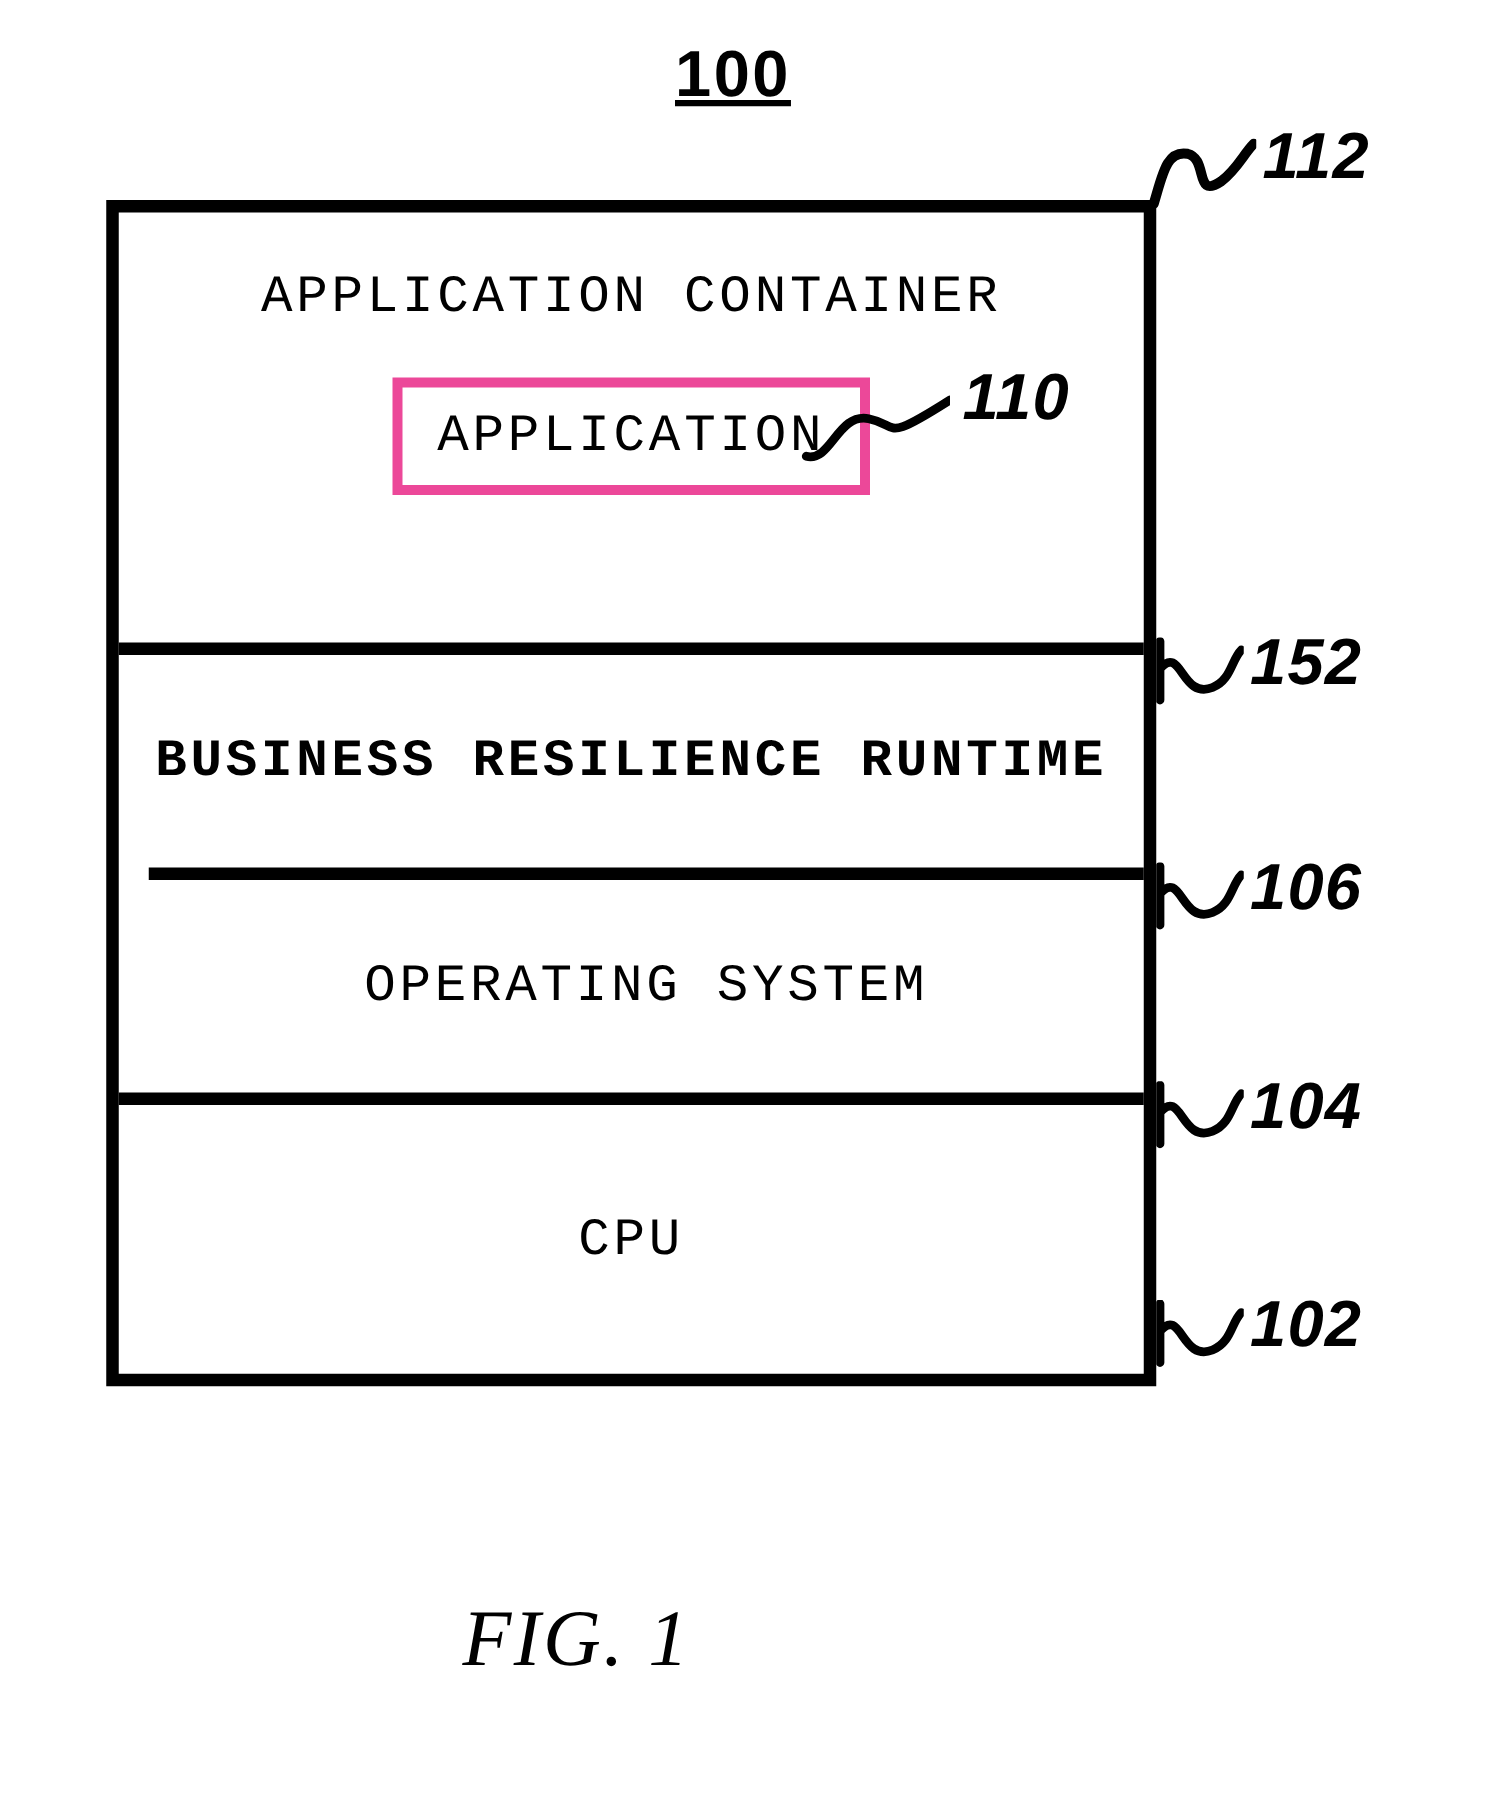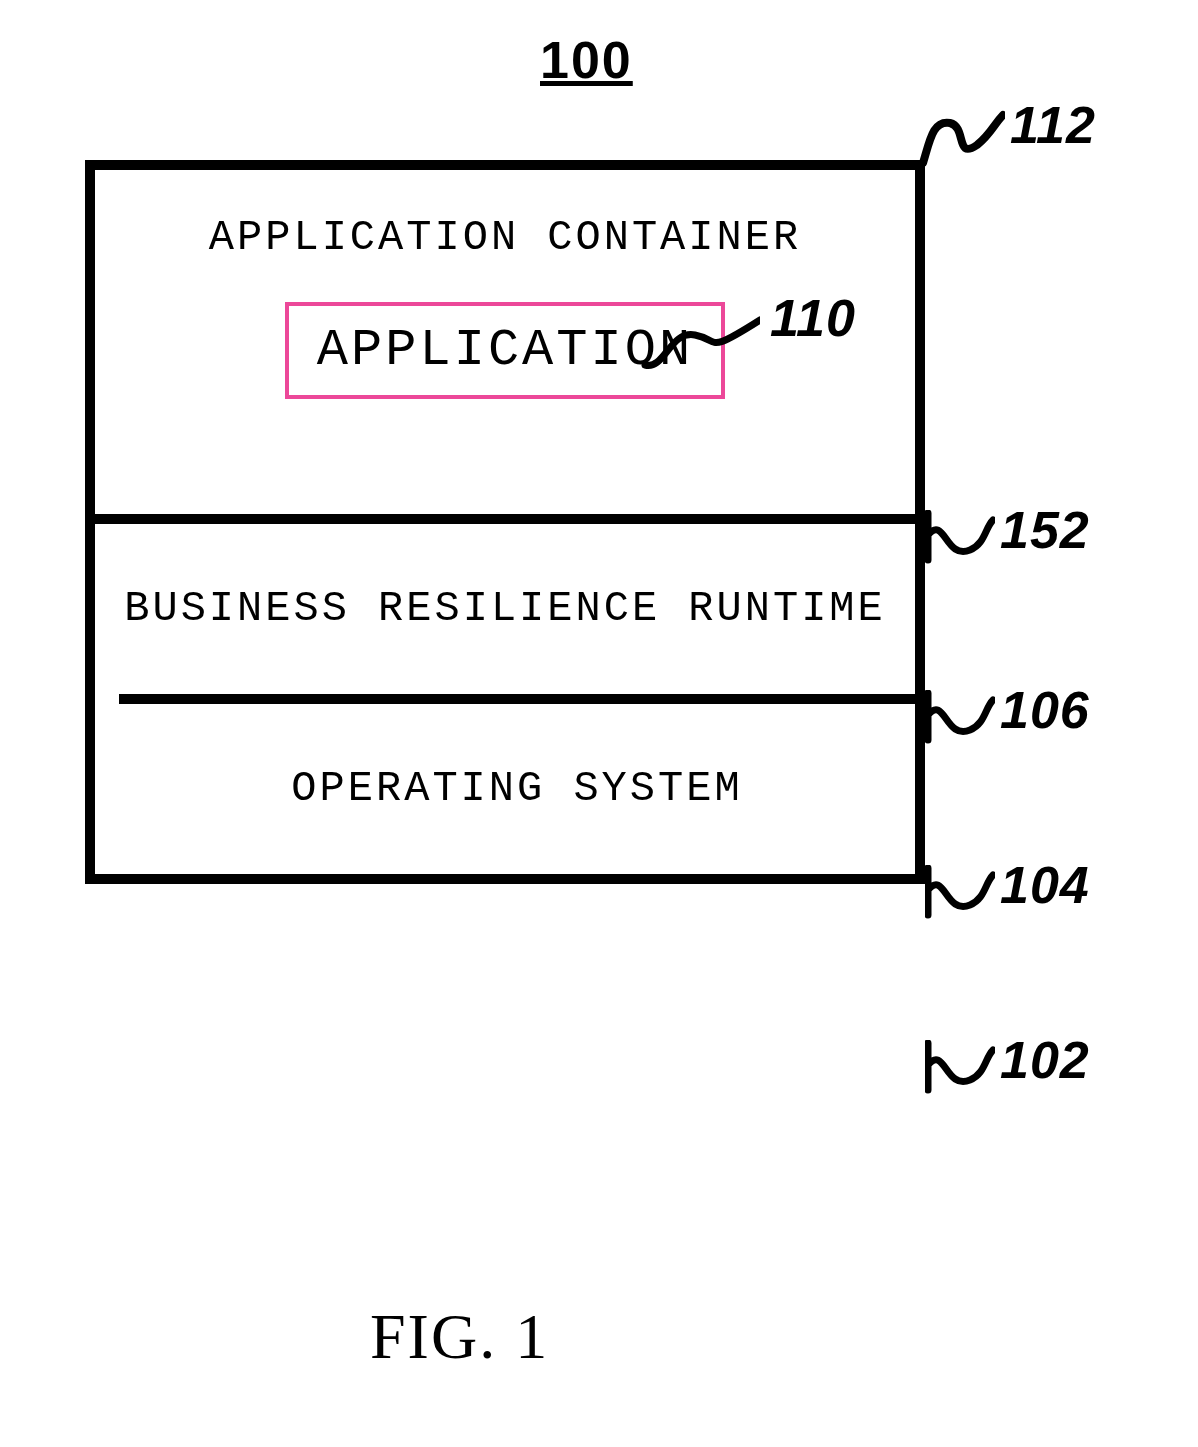--- a/index.html
+++ b/index.html
@@ -40,48 +40,49 @@
     font-stretch: expanded;
   }
   .row:first-child { border-top: none; }
   .row-app-container {
     height: 300px;
     flex-direction: column;
     justify-content: flex-start;
     padding-top: 44px;
     gap: 40px;
   }
-  .row-brr { height: 170px; }
+  .row-brr { height: 170px; font-weight: bold; }
   .row-os  { height: 170px; margin-left: 24px; }
   .row-mem { height: 170px; }
   .row-cpu { height: 215px; }
   .inner-app {
-    border: 4px solid #ec4899;
+    border: 8px solid #ec4899;
     padding: 15px 28px;
-    font-size: 52px;
+    font-size: 42px;
     letter-spacing: 3px;
   }
   .ref-label {
     position: absolute;
     font-size: 52px;
     font-weight: 700;
     font-style: italic;
     letter-spacing: 1px;
     text-align: center;
   }
   .lead-squiggle {
     position: absolute;
     width: 60px;
     height: 60px;
   }
   .fig-caption {
     position: absolute;
     left: 370px;
-    top: 1300px;
+    top: 1274px;
     font-size: 64px;
+    font-style: italic;
     font-family: "Times New Roman", serif;
     letter-spacing: 2px;
   }
 </style>
 </head>
 <body>
 
 <div class="title-ref">100</div>
 
 <svg class="lead-squiggle" style="left:915px; top:105px; width:90px; height:70px;">
@@ -100,20 +101,23 @@
 
   <div class="row row-brr">
     <span>BUSINESS RESILIENCE RUNTIME</span>
   </div>
 
   <div class="row row-os">
     <span>OPERATING SYSTEM</span>
   </div>
 
 
+  <div class="row row-cpu">
+    <span>CPU</span>
+  </div>
 
 </div>
 
 <svg class="lead-squiggle" style="left:640px; top:310px; width:120px; height:70px;">
   <path d="M5,55 C25,60 30,20 55,25 C80,30 65,45 120,10" stroke="#000" stroke-width="7" fill="none" stroke-linecap="round"></path>
 </svg>
 <div class="ref-label" style="left:770px; top:288px;">110</div>
 
 <svg class="lead-squiggle" style="left:925px; top:510px; width:70px; height:55px;">
   <path d="M3,3 L3,50 M3,25 C20,5 20,50 45,40 C60,34 60,18 68,10" stroke="#000" stroke-width="7" fill="none" stroke-linecap="round"></path>

